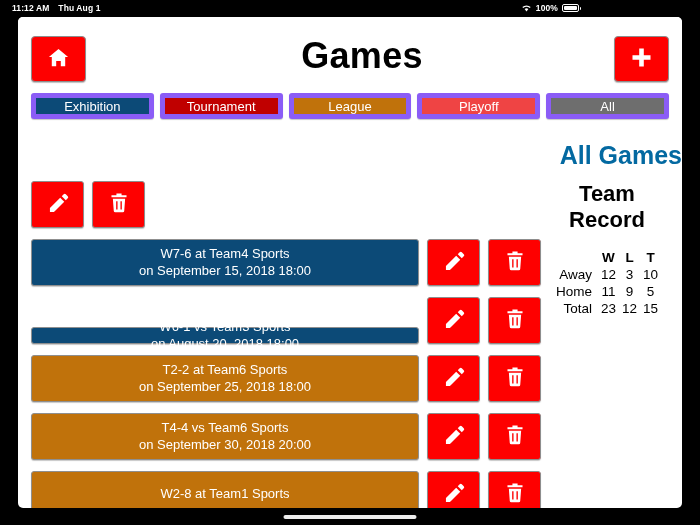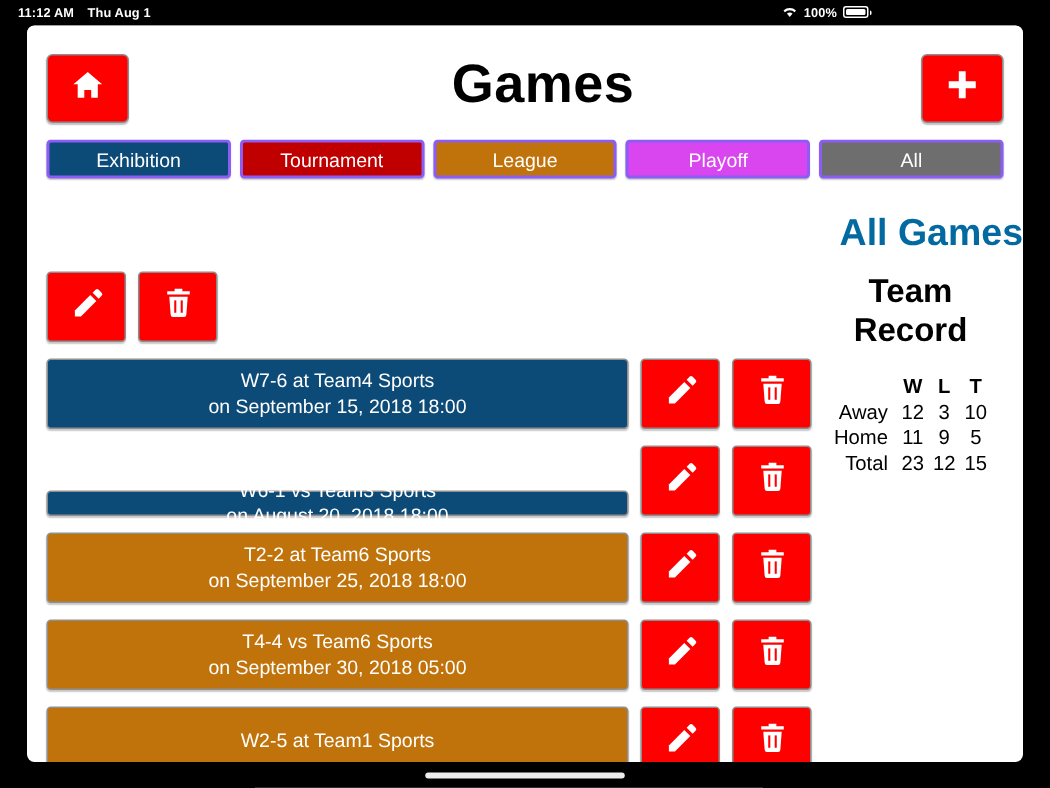--- a/index.html
+++ b/index.html
@@ -116,21 +116,21 @@
   
   #filters {
     display: flex;
     gap: 6px;
     padding: 0 13px;
     box-sizing: border-box;
   }
   .filter-btn {
     flex: 1;
     height: 26px;
-    border: 2px solid #8b5cf6;
+    border: 5px solid #8b5cf6;
     border-radius: 3px;
     color: #ffffff;
     font-size: 13px;
     display: flex;
     align-items: center;
     justify-content: center;
     box-sizing: border-box;
     box-shadow: 0 1px 1px rgba(0,0,0,.22);
     cursor: pointer;
     user-select: none;
@@ -283,21 +283,21 @@
             <path d="M9.6 2.6 h4.8 v7 h7 v4.8 h-7 v7 H9.6 v-7 h-7 V9.6 h7 Z" fill="#ffffff"></path>
           </svg>
         </span>
       </div>
     </div>
 
     <div id="filters">
         <div class="filter-btn" style="background: rgb(12, 74, 119);">Exhibition</div>
         <div class="filter-btn" style="background: rgb(192, 0, 0);">Tournament</div>
         <div class="filter-btn" style="background: rgb(192, 114, 11);">League</div>
-        <div class="filter-btn" style="background: #d946ef; text-align: right;">Playoff</div>
+        <div class="filter-btn" style="background: #ef4444; text-align: right;">Playoff</div>
         <div class="filter-btn" style="background: rgb(110, 110, 110);">All</div>
       </div>
 
     <div id="section-title">All Games</div>
 
     <div id="content">
       <div id="games-col">
           <div class="game-row">
             <div class="act-btn">
               <span><svg viewBox="0 0 24 24" width="22" height="22" aria-hidden="true">
@@ -370,40 +370,40 @@
                   <path d="M9.2 1.6 h5.6 v1.9 h5.4 v2.3 H3.8 V3.5 h5.4 Z" fill="#ffffff"></path>
                   <path d="M5.3 7.4 h13.4 l-1 13.2 a1.7 1.7 0 0 1-1.7 1.6 H8 a1.7 1.7 0 0 1-1.7-1.6 Z" fill="#ffffff"></path>
                   <rect x="8.9" y="10.1" width="1.5" height="9" fill="#fe0000"></rect>
                   <rect x="13.6" y="10.1" width="1.5" height="9" fill="#fe0000"></rect>
                 </svg></span>
             </div>
           </div>
           <div class="game-row">
             <div class="game-card" style="background: rgb(192, 114, 11);">
               <div class="game-line">T4-4 vs Team6 Sports</div>
-              <div class="game-line">on September 30, 2018 05:00</div>
+              <div class="game-line">on September 30, 2018 20:00</div>
             </div>
             <div class="act-btn">
               <span><svg viewBox="0 0 24 24" width="22" height="22" aria-hidden="true">
                   <path d="M3.2 17.4 L14.4 6.2 l4.4 4.4 L7.6 21.8 H3.2 Z" fill="#ffffff"></path>
                   <path d="M16.1 4.5 l2.1-2.1 a1.6 1.6 0 0 1 2.3 0 l2.1 2.1 a1.6 1.6 0 0 1 0 2.3 l-2.1 2.1 Z" fill="#ffffff"></path>
                 </svg></span>
             </div>
             <div class="act-btn">
               <span><svg viewBox="0 0 24 24" width="22" height="22" aria-hidden="true">
                   <path d="M9.2 1.6 h5.6 v1.9 h5.4 v2.3 H3.8 V3.5 h5.4 Z" fill="#ffffff"></path>
                   <path d="M5.3 7.4 h13.4 l-1 13.2 a1.7 1.7 0 0 1-1.7 1.6 H8 a1.7 1.7 0 0 1-1.7-1.6 Z" fill="#ffffff"></path>
                   <rect x="8.9" y="10.1" width="1.5" height="9" fill="#fe0000"></rect>
                   <rect x="13.6" y="10.1" width="1.5" height="9" fill="#fe0000"></rect>
                 </svg></span>
             </div>
           </div>
           <div class="game-row">
             <div class="game-card" style="background: rgb(192, 114, 11);">
-              <div class="game-line">W2-5 at Team1 Sports</div>
+              <div class="game-line">W2-8 at Team1 Sports</div>
               <div class="game-line"></div>
             </div>
             <div class="act-btn">
               <span><svg viewBox="0 0 24 24" width="22" height="22" aria-hidden="true">
                   <path d="M3.2 17.4 L14.4 6.2 l4.4 4.4 L7.6 21.8 H3.2 Z" fill="#ffffff"></path>
                   <path d="M16.1 4.5 l2.1-2.1 a1.6 1.6 0 0 1 2.3 0 l2.1 2.1 a1.6 1.6 0 0 1 0 2.3 l-2.1 2.1 Z" fill="#ffffff"></path>
                 </svg></span>
             </div>
             <div class="act-btn">
               <span><svg viewBox="0 0 24 24" width="22" height="22" aria-hidden="true">

